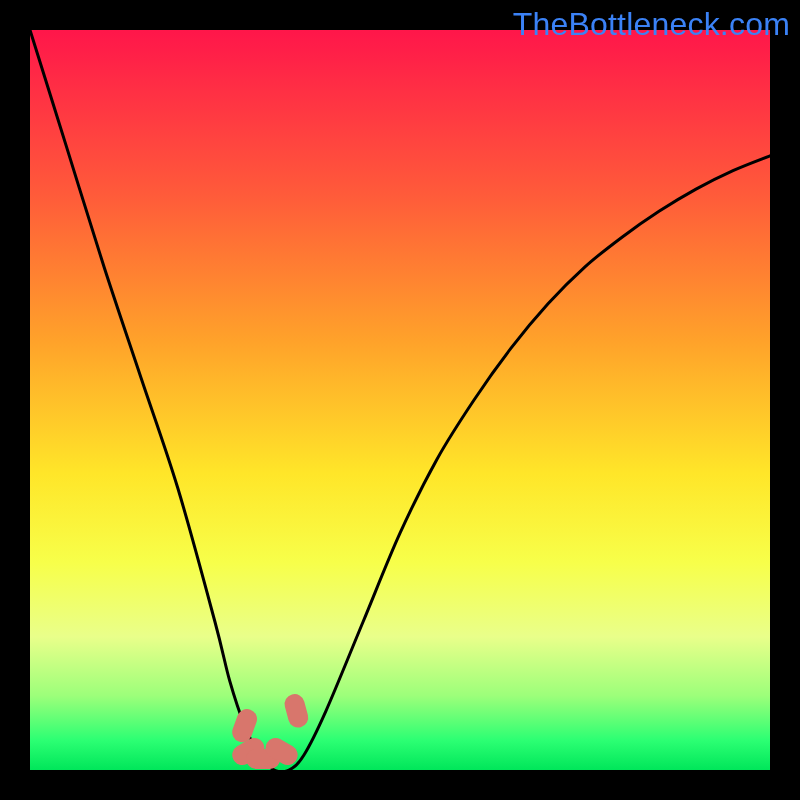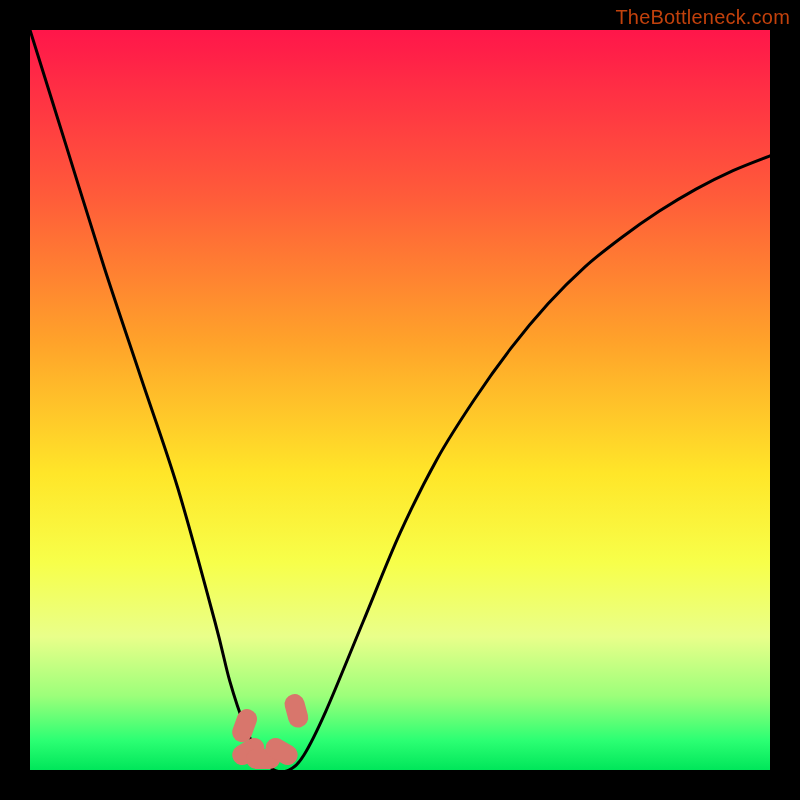--- a/index.html
+++ b/index.html
@@ -33,22 +33,22 @@
       #e9ff8a 82%,
       #9cff7a 90%,
       #2cff73 96%,
       #00e65a 100%
     );
   }
   .watermark {
     position: absolute;
     top: 6px;
     right: 10px;
-    color: #c2410c;
-    font-size: 20px;
+    color: #3b82f6;
+    font-size: 32px;
     letter-spacing: 0.2px;
     font-weight: 500;
   }
   svg.curve {
     position: absolute;
     left: 0;
     top: 0;
     width: 740px;
     height: 740px;
   }

